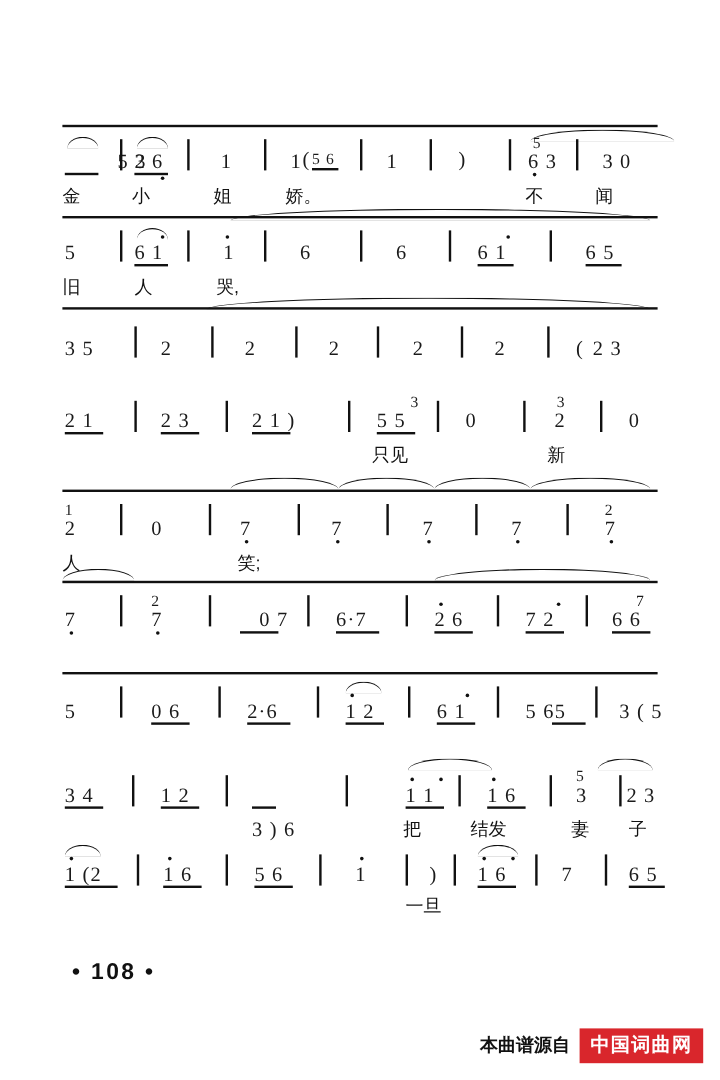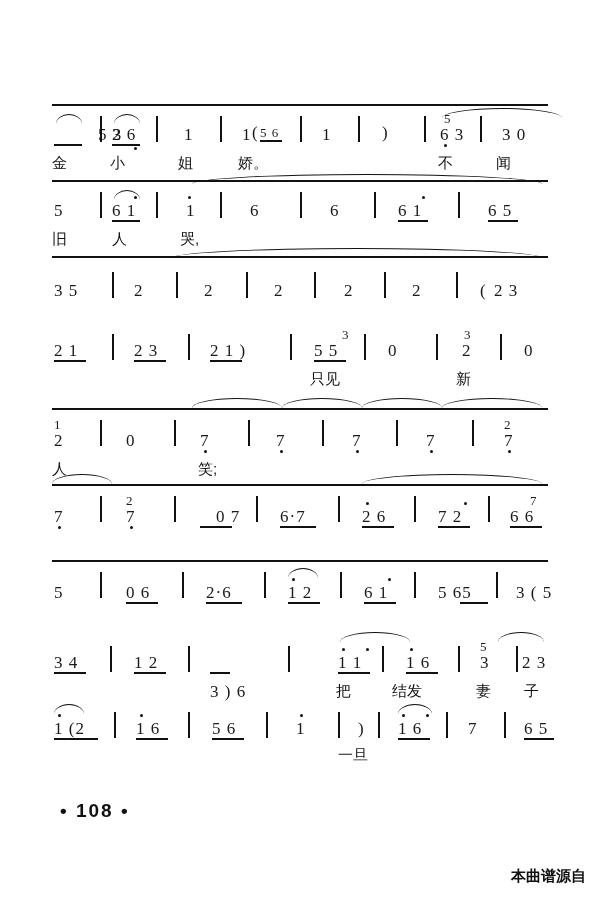--- a/index.html
+++ b/index.html
@@ -472,15 +472,16 @@
         <div class="ly" style="left:286px; top:36px;">一旦</div>
       </div>
     </div>
 
   </div>
 
   <div class="pagenum">• 108 •</div>
 
   <div class="wm">
     <span class="wm-text">本曲谱源自</span>
+    <span class="wm-badge">中国词曲网</span>
   </div>
 
 </div>
 
 </body></html>

